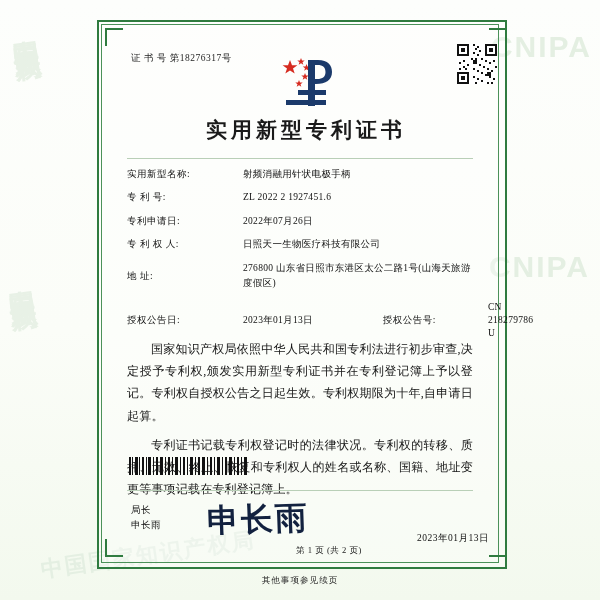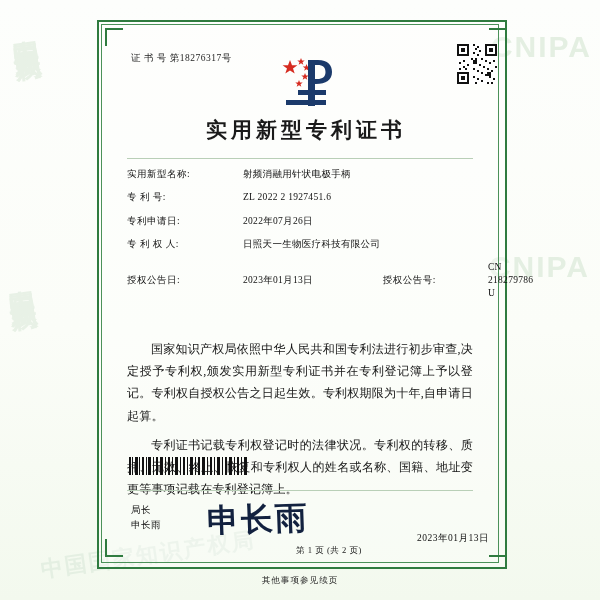--- a/index.html
+++ b/index.html
@@ -332,20 +332,24 @@
         <span class="val">ZL 2022 2 1927451.6</span>
       </div>
       <div class="field">
         <span class="lbl">专利申请日:</span>
         <span class="val">2022年07月26日</span>
       </div>
       <div class="field">
         <span class="lbl">专 利 权 人:</span>
         <span class="val">日照天一生物医疗科技有限公司</span>
       </div>
+      <div class="field">
+        <span class="lbl">地 址:</span>
+        <span class="val wrap">276800 山东省日照市东港区太公二路1号(山海天旅游度假区)</span>
+      </div>
       <div class="field inline-two">
         <span class="lbl">授权公告日:</span>
         <span class="val">2023年01月13日</span>
         <span class="lbl2">授权公告号:</span>
         <span class="val2">CN 218279786 U</span>
       </div>
     </div>
 
     <div class="paras">
       <div class="para">国家知识产权局依照中华人民共和国专利法进行初步审查,决定授予专利权,颁发实用新型专利证书并在专利登记簿上予以登记。专利权自授权公告之日起生效。专利权期限为十年,自申请日起算。</div>

